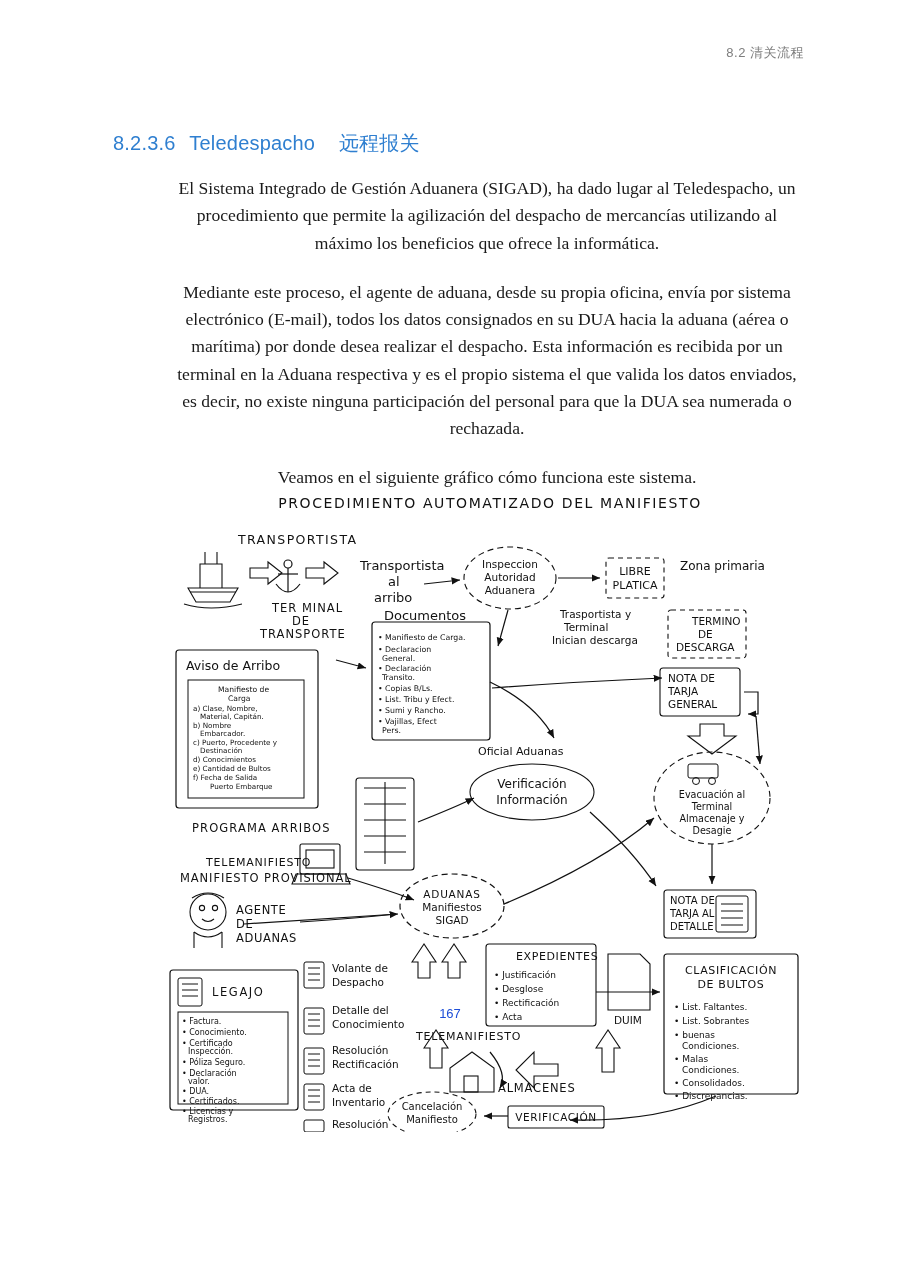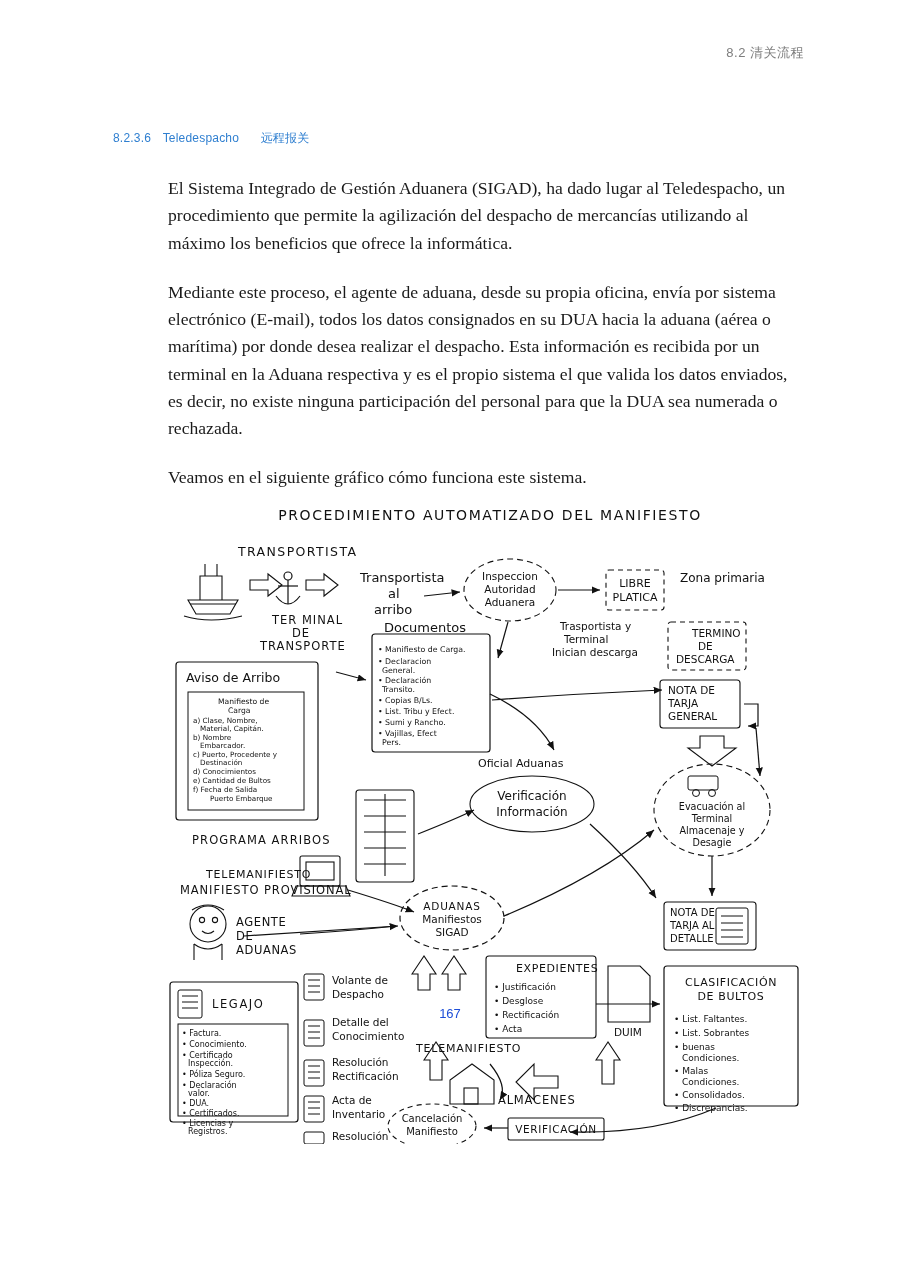--- a/index.html
+++ b/index.html
@@ -29,45 +29,45 @@
     font-family: "Liberation Sans", sans-serif;
     font-size: 13px;
     color: #7d7d7d;
     letter-spacing: 0.5px;
   }
   .section-heading {
     position: absolute;
     top: 130px;
     left: 113px;
     font-family: "Liberation Sans", sans-serif;
-    font-size: 12px;
+    font-size: 20px;
     color: #2f7fd0;
     letter-spacing: 0.2px;
   }
   .section-heading .cn {
     margin-left: 18px;
   }
   .body-copy {
     position: absolute;
     top: 175px;
     left: 168px;
     width: 638px;
     font-size: 17.6px;
     line-height: 1.55;
-    text-align: left;
+    text-align: center;
   }
   .body-copy p {
     margin: 0 0 22px 0;
   }
   .body-copy p:last-child {
     margin-bottom: 0;
   }
   .figure-wrap {
     position: absolute;
-    top: 504px;
+    top: 492px;
     left: 160px;
     width: 660px;
     height: 640px;
   }
   .figure-wrap svg {
     display: block;
   }
   .page-number {
     position: absolute;
     bottom: 45px;

